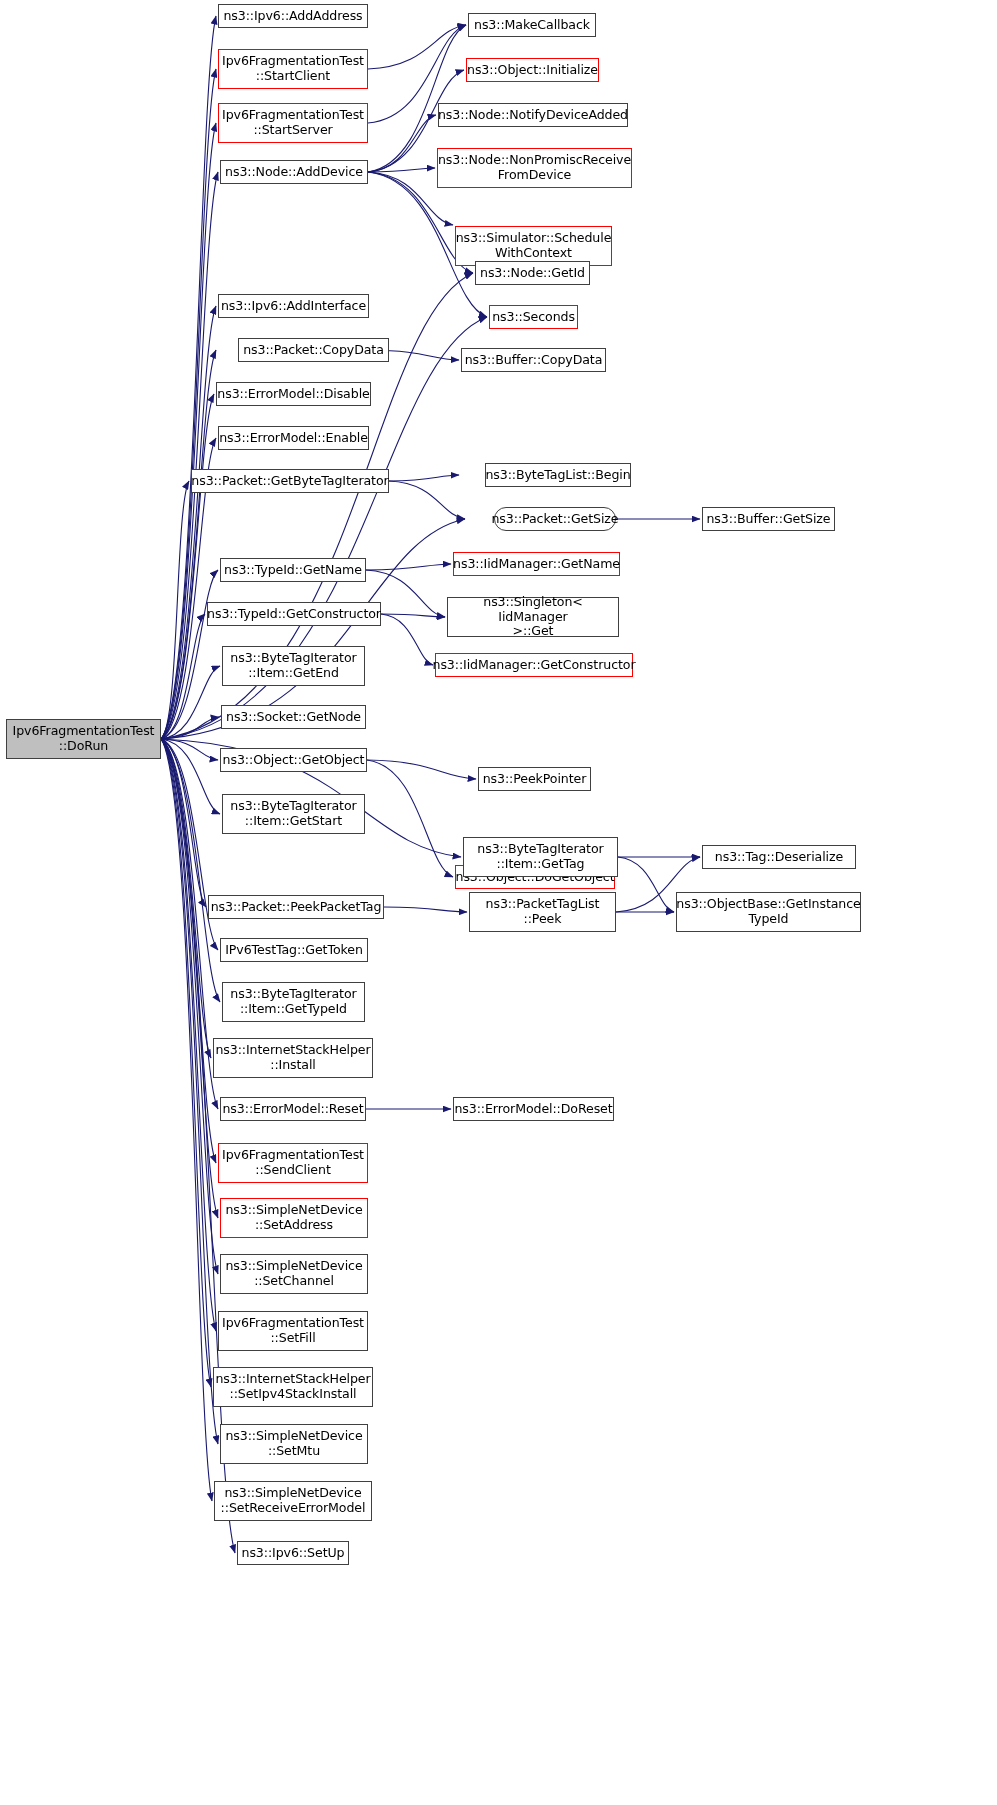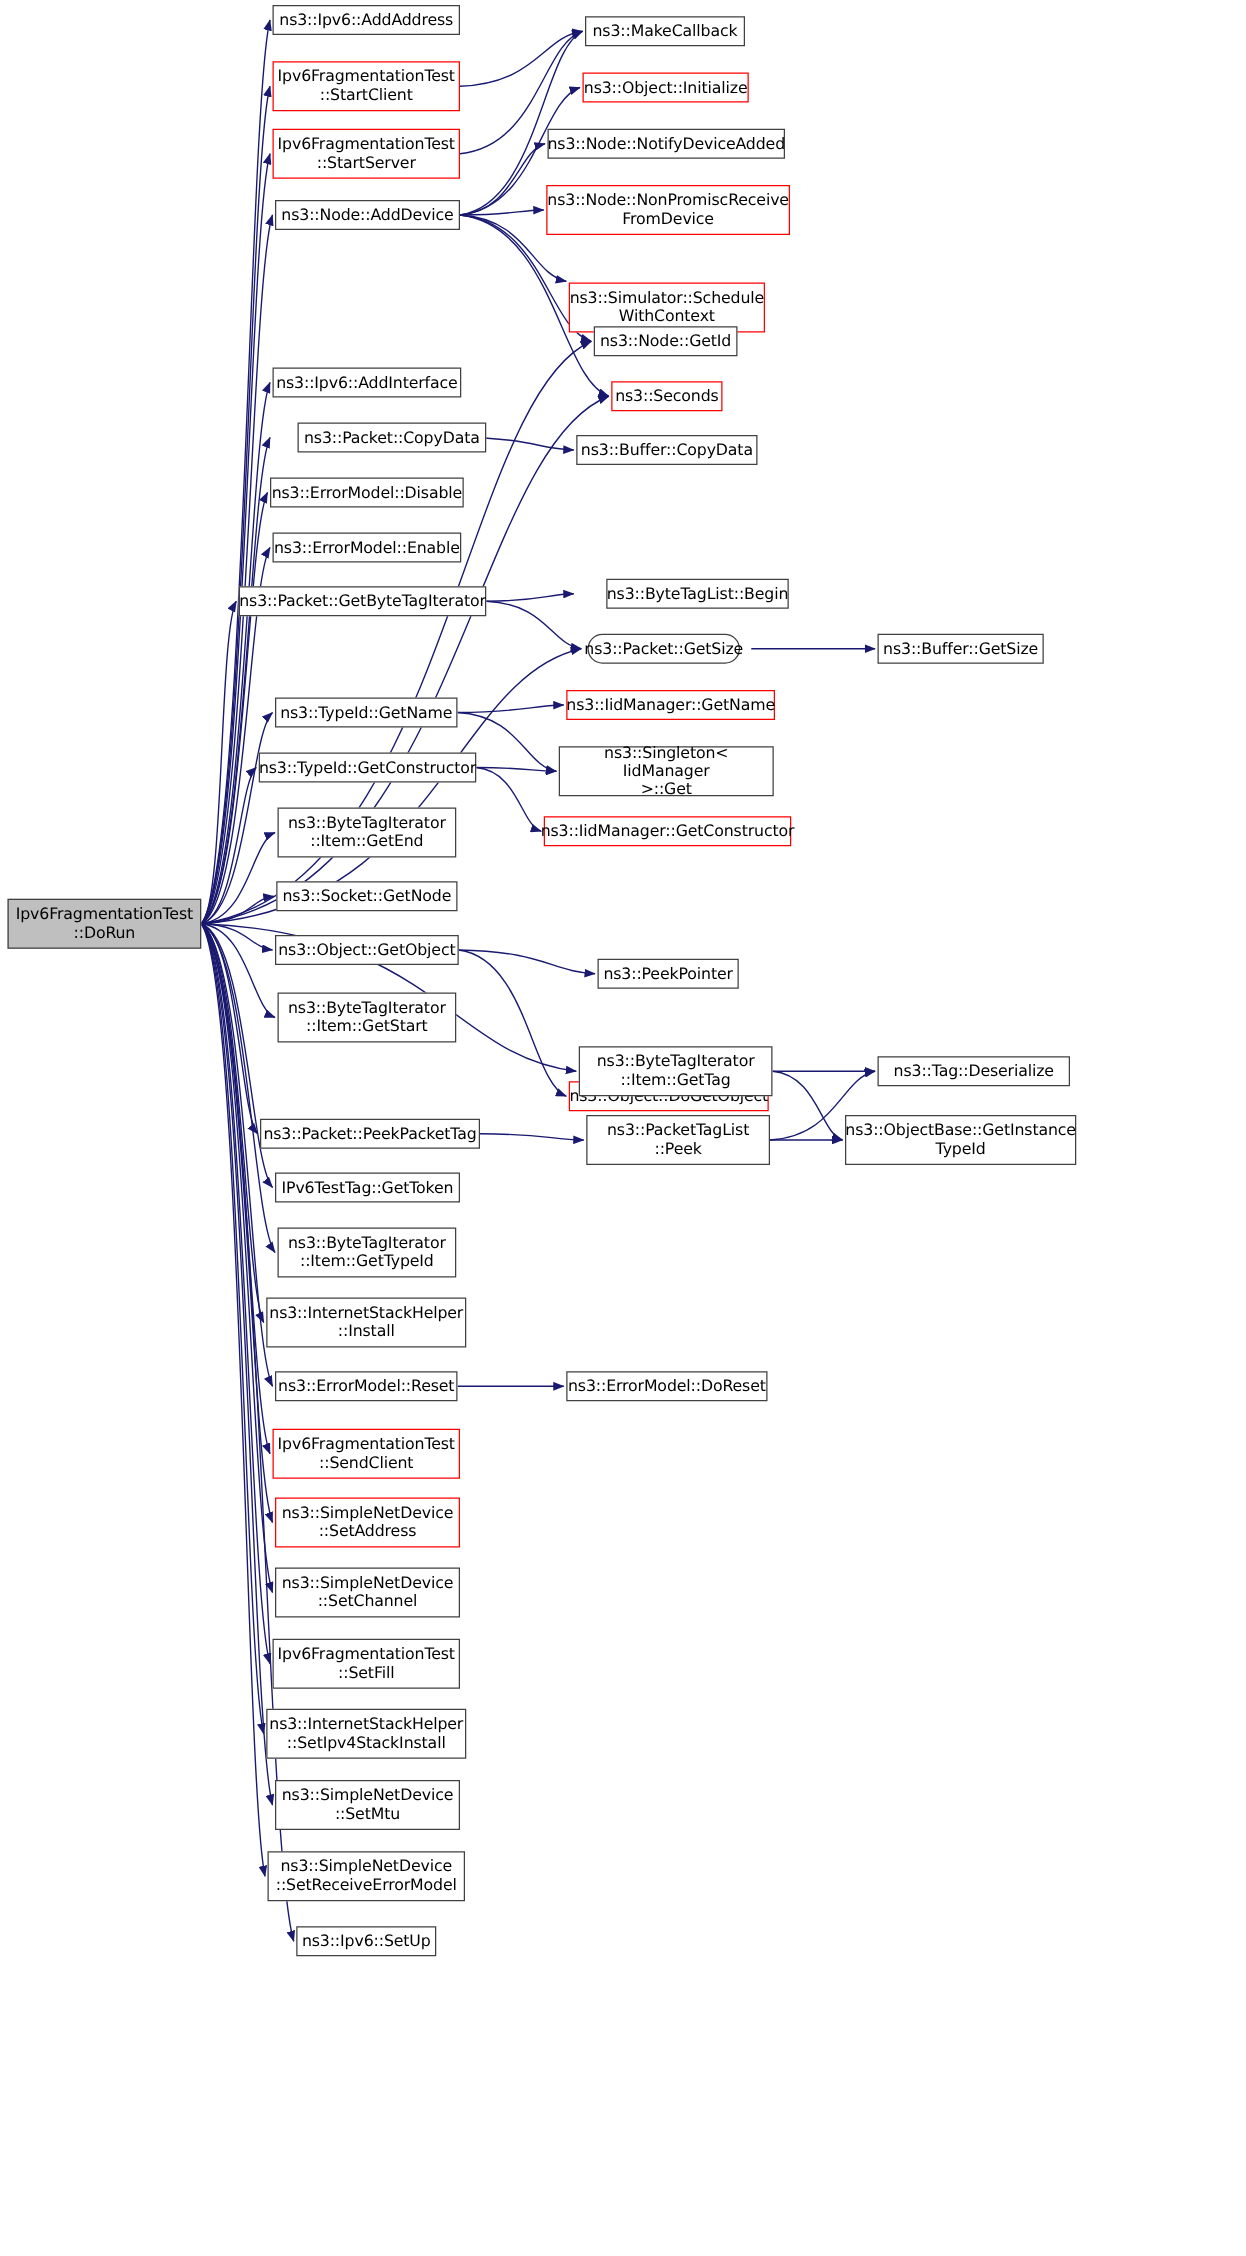--- a/index.html
+++ b/index.html
@@ -135,21 +135,21 @@
 WithContext</div>
       <div class="node" style="left: 475px; top: 261px; width: 115px; height: 24px;">ns3::Node::GetId</div>
       <div class="node red" style="left: 489px; top: 305px; width: 89px; height: 24px;">ns3::Seconds</div>
       <div class="node" style="left: 218px; top: 294px; width: 151px; height: 24px;">ns3::Ipv6::AddInterface</div>
       <div class="node" style="left: 218px; top: 338px; width: 151px; height: 24px; margin-left: 20px;">ns3::Packet::CopyData</div>
       <div class="node" style="left: 461px; top: 348px; width: 145px; height: 24px;">ns3::Buffer::CopyData</div>
       <div class="node" style="left: 216px; top: 382px; width: 155px; height: 24px;">ns3::ErrorModel::Disable</div>
       <div class="node" style="left: 218px; top: 426px; width: 151px; height: 24px;">ns3::ErrorModel::Enable</div>
       <div class="node" style="left: 191px; top: 469px; width: 198px; height: 24px;">ns3::Packet::GetByteTagIterator</div>
       <div class="node" style="left: 461px; top: 463px; width: 146px; height: 24px; margin-left: 24px;">ns3::ByteTagList::Begin</div>
-      <div class="node" style="left: 470px; top: 507px; width: 122px; height: 24px; border-radius: 12px;">ns3::Packet::GetSize</div>
+      <div class="node" style="left: 494px; top: 507px; width: 122px; height: 24px; border-radius: 12px;">ns3::Packet::GetSize</div>
       <div class="node" style="left: 702px; top: 507px; width: 133px; height: 24px;">ns3::Buffer::GetSize</div>
       <div class="node" style="left: 220px; top: 558px; width: 146px; height: 24px;">ns3::TypeId::GetName</div>
       <div class="node red" style="left: 453px; top: 552px; width: 167px; height: 24px;">ns3::IidManager::GetName</div>
       <div class="node" style="left: 207px; top: 602px; width: 174px; height: 24px;">ns3::TypeId::GetConstructor</div>
       <div class="node" style="left: 447px; top: 597px; width: 172px; height: 40px;">ns3::Singleton&lt; IidManager
 &gt;::Get</div>
       <div class="node red" style="left: 435px; top: 653px; width: 198px; height: 24px;">ns3::IidManager::GetConstructor</div>
       <div class="node" style="left: 222px; top: 646px; width: 143px; height: 40px;">ns3::ByteTagIterator
 ::Item::GetEnd</div>
       <div class="node" style="left: 221px; top: 705px; width: 145px; height: 24px;">ns3::Socket::GetNode</div>

